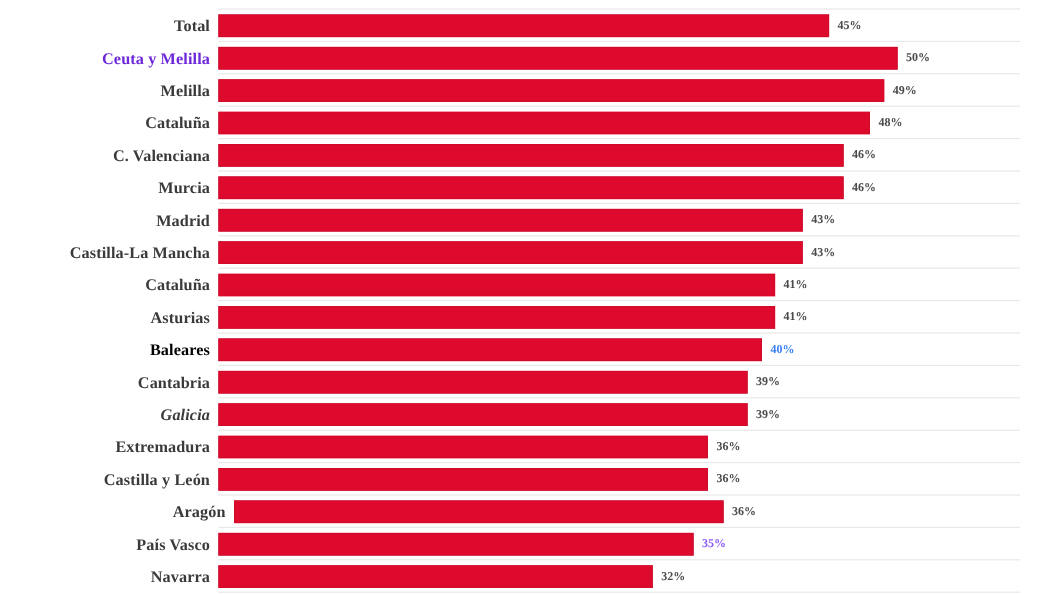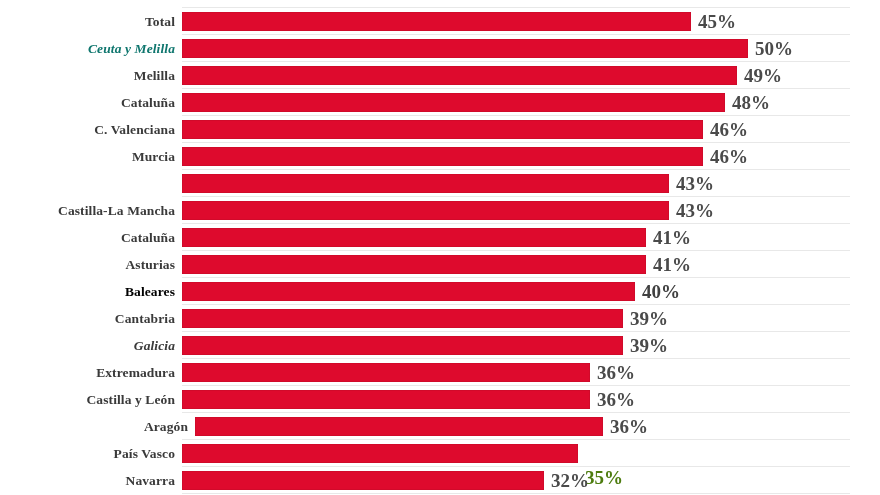--- a/index.html
+++ b/index.html
@@ -74,21 +74,21 @@
     height: 19px;
   }
   .bar {
     height: 19px;
     background: #de0a2d;
     box-shadow: 0 0 0 0.5px #c40a28 inset;
   }
   .val-label {
     position: absolute;
     top: 0;
-    font-size: 19px;
+    font-size: 10px;
     font-weight: bold;
     color: #4a4a4a;
     line-height: 27px;
     white-space: nowrap;
   }
 </style>
 </head>
 <body>
 
 <div id="chart-root">
@@ -115,21 +115,21 @@
     </div>
   <div id="rows">
       <div class="row" style="top: 8px;">
         <div class="cat-label" style="color: rgb(58, 58, 58);">Total</div>
         <div class="bar-wrap" style="width: 509px;">
           <div class="bar" style="width: 509px; background: rgb(222, 10, 45);"></div>
         </div>
         <div class="val-label" style="color: rgb(74, 74, 74); left: 698px;">45%</div>
       </div>
       <div class="row" style="top: 35px;">
-        <div class="cat-label" style="color: #0f766e; font-style: italic;">Ceuta y Melilla</div>
+        <div class="cat-label" style="color: #6d28d9;">Ceuta y Melilla</div>
         <div class="bar-wrap" style="width: 566px;">
           <div class="bar" style="width: 566px; background: rgb(222, 10, 45);"></div>
         </div>
         <div class="val-label" style="color: rgb(74, 74, 74); left: 755px;">50%</div>
       </div>
       <div class="row" style="top: 62px;">
         <div class="cat-label" style="color: rgb(58, 58, 58);">Melilla</div>
         <div class="bar-wrap" style="width: 555px;">
           <div class="bar" style="width: 555px; background: rgb(222, 10, 45);"></div>
         </div>
@@ -150,20 +150,21 @@
         <div class="val-label" style="color: rgb(74, 74, 74); left: 710px;">46%</div>
       </div>
       <div class="row" style="top: 143px;">
         <div class="cat-label" style="color: rgb(58, 58, 58);">Murcia</div>
         <div class="bar-wrap" style="width: 521px;">
           <div class="bar" style="width: 521px; background: rgb(222, 10, 45);"></div>
         </div>
         <div class="val-label" style="color: rgb(74, 74, 74); left: 710px;">46%</div>
       </div>
       <div class="row" style="top: 170px;">
+        <div class="cat-label" style="color: rgb(58, 58, 58);">Madrid</div>
         <div class="bar-wrap" style="width: 487px;">
           <div class="bar" style="width: 487px; background: rgb(222, 10, 45);"></div>
         </div>
         <div class="val-label" style="color: rgb(74, 74, 74); left: 676px;">43%</div>
       </div>
       <div class="row" style="top: 197px;">
         <div class="cat-label" style="color: rgb(58, 58, 58);">Castilla-La Mancha</div>
         <div class="bar-wrap" style="width: 487px;">
           <div class="bar" style="width: 487px; background: rgb(222, 10, 45);"></div>
         </div>
@@ -181,21 +182,21 @@
         <div class="bar-wrap" style="width: 464px;">
           <div class="bar" style="width: 464px; background: rgb(222, 10, 45);"></div>
         </div>
         <div class="val-label" style="color: rgb(74, 74, 74); left: 653px;">41%</div>
       </div>
       <div class="row" style="top: 278px;">
         <div class="cat-label" style="color: #000000;">Baleares</div>
         <div class="bar-wrap" style="width: 453px;">
           <div class="bar" style="width: 453px; background: rgb(222, 10, 45);"></div>
         </div>
-        <div class="val-label" style="color: #404040; left: 642px;">40%</div>
+        <div class="val-label" style="color: #3b82f6; left: 642px;">40%</div>
       </div>
       <div class="row" style="top: 305px;">
         <div class="cat-label" style="color: rgb(58, 58, 58);">Cantabria</div>
         <div class="bar-wrap" style="width: 441px;">
           <div class="bar" style="width: 441px; background: rgb(222, 10, 45);"></div>
         </div>
         <div class="val-label" style="color: rgb(74, 74, 74); left: 630px;">39%</div>
       </div>
       <div class="row" style="top: 332px;">
         <div class="cat-label" style="color: rgb(58, 58, 58); font-style: italic;">Galicia</div>
@@ -223,21 +224,21 @@
         <div class="bar-wrap" style="width: 408px;">
           <div class="bar" style="width: 408px; background: rgb(222, 10, 45);"></div>
         </div>
         <div class="val-label" style="color: rgb(74, 74, 74); left: 597px;">36%</div>
       </div>
       <div class="row" style="top: 440px;">
         <div class="cat-label" style="color: rgb(58, 58, 58);">País Vasco</div>
         <div class="bar-wrap" style="width: 396px;">
           <div class="bar" style="width: 396px; background: rgb(222, 10, 45);"></div>
         </div>
-        <div class="val-label" style="color: #4d7c0f; left: 585px; margin-top: 24px;">35%</div>
+        <div class="val-label" style="color: #8b5cf6; left: 585px;">35%</div>
       </div>
       <div class="row" style="top: 467px;">
         <div class="cat-label" style="color: rgb(58, 58, 58);">Navarra</div>
         <div class="bar-wrap" style="width: 362px;">
           <div class="bar" style="width: 362px; background: rgb(222, 10, 45);"></div>
         </div>
         <div class="val-label" style="color: rgb(74, 74, 74); left: 551px;">32%</div>
       </div>
     </div>
 </div>

